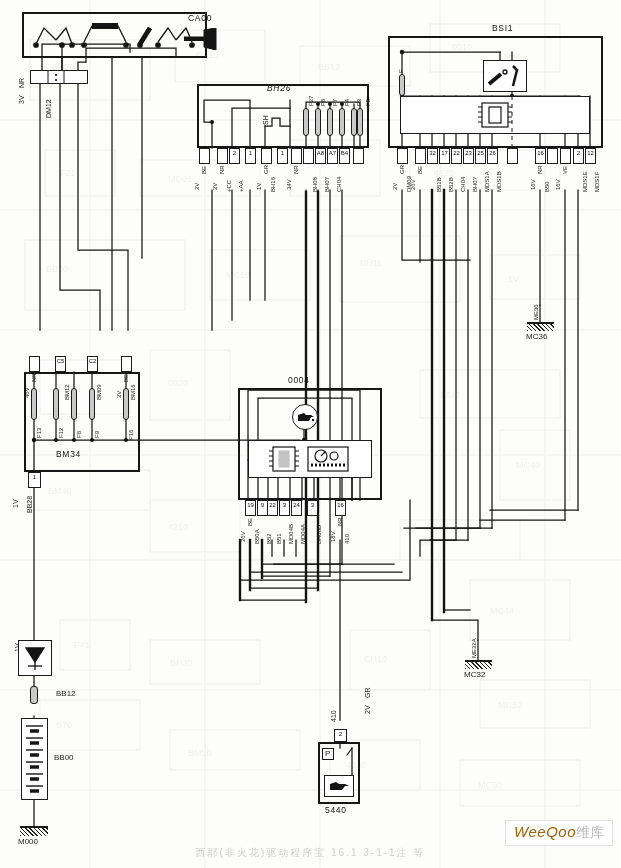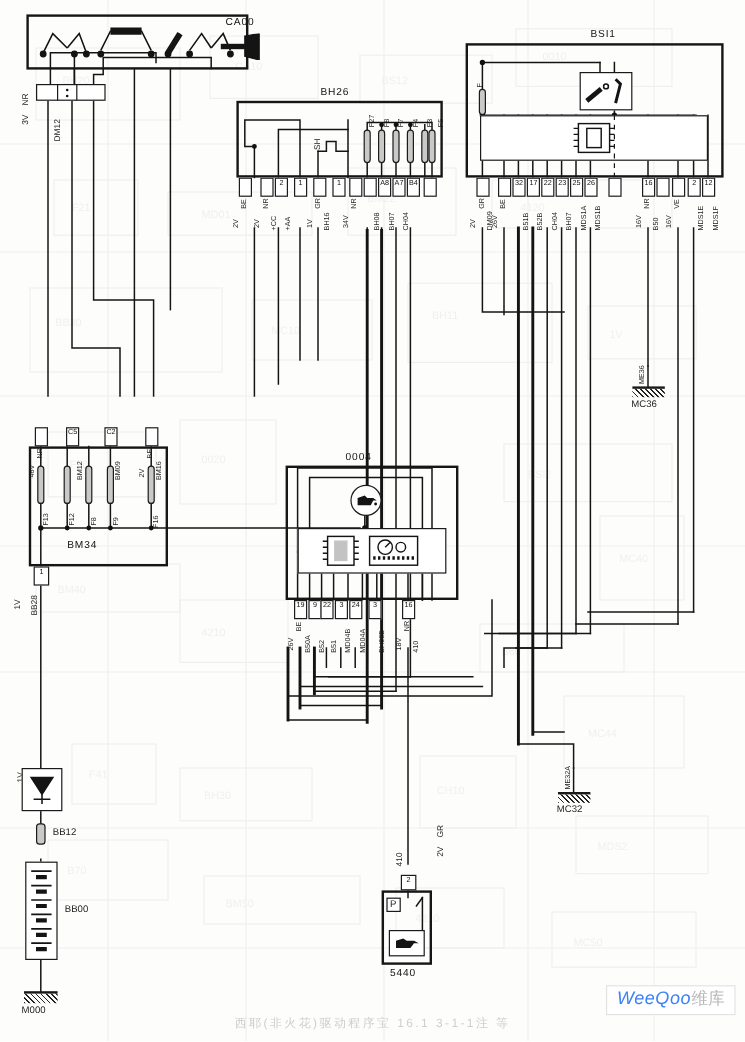--- a/index.html
+++ b/index.html
@@ -19,21 +19,21 @@
   .name{position:absolute;font-size:8.5px;line-height:9px;white-space:nowrap;letter-spacing:.7px;color:#141414;}
   .box{position:absolute;border:2px solid #161616;background:transparent;box-sizing:border-box;}
   .boxthin{position:absolute;border:1px solid #1a1a1a;background:#fff;box-sizing:border-box;}
   .pin{position:absolute;border:1px solid #1c1c1c;background:#fff;box-sizing:border-box;
        font-size:6px;line-height:1;text-align:center;color:#111;overflow:hidden;}
   .pin span{display:block;transform:translateY(1px);}
   .fuse{position:absolute;border:1px solid #1c1c1c;background:#c9c9c9;border-radius:3px;box-sizing:border-box;}
   .caption{position:absolute;width:100%;text-align:center;font-size:10px;color:#cfcfcf;letter-spacing:2px;}
   #wm{position:absolute;right:8px;bottom:22px;border:1px solid #e3e3e3;background:#fff;
       padding:2px 8px 3px 8px;font-size:15px;color:#bdbdbd;font-style:italic;letter-spacing:.5px;}
-  #wm b{color:#3b82f6;font-style:italic;font-weight:normal;text-align:center;}
+  #wm b{color:#a16207;font-style:italic;font-weight:normal;text-align:center;}
   #wm i{color:#b9b9b9;font-style:normal;font-size:14px;letter-spacing:0;text-align:center;}
   .gndhatch{position:absolute;background:
      repeating-linear-gradient(45deg,#222 0 1px,transparent 1px 3px);
      border-top:2px solid #1a1a1a;}
   .circ{position:absolute;border:1.5px solid #1a1a1a;border-radius:50%;background:#fff;box-sizing:border-box;}
 </style>
 </head>
 <body>
 
 <div id="stage">
@@ -294,21 +294,21 @@
       </g>
     <g fill="#111">
         <circle cx="26" cy="5" r="1.1"></circle>
         <circle cx="26" cy="10" r="1.1"></circle>
       </g>
   </svg>
   <div class="vlbl" style="left:18px;top:104px;">3V</div>
   <div class="vlbl" style="left:18px;top:88px;">NR</div>
   <div class="vlbl" style="left:45px;top:118px;">DM12</div>
 
-  <div class="name" style="left:267px;top:72px;">BH26</div>
+  <div class="name" style="left:267px;top:84px;font-style:italic;">BH26</div>
   <div class="box" style="left:197px;top:84px;width:172px;height:64px;"></div>
   <div class="vlbl" style="left:262px;top:125px;">SH</div>
 
   <div class="fuse" style="left:303px;top:108px;width:6px;height:28px;"></div>
   <div class="fuse" style="left:315px;top:108px;width:6px;height:28px;"></div>
   <div class="fuse" style="left:327px;top:108px;width:6px;height:28px;"></div>
   <div class="fuse" style="left:339px;top:108px;width:6px;height:28px;"></div>
   <div class="fuse" style="left:351px;top:108px;width:6px;height:28px;"></div>
   <div class="fuse" style="left:357px;top:108px;width:6px;height:28px;"></div>
   <div class="vlbl6" style="left:308px;top:106px;">F27</div>
@@ -505,21 +505,21 @@
   <div class="vlbl" style="left:27px;top:657px;">BB28</div>
   <div class="boxthin" style="left:18px;top:640px;width:34px;height:36px;"></div>
   <svg style="position:absolute;left:18px;top:640px;width:34px;height:36px;">
     <g stroke="#141414" fill="none" stroke-width="1.3">
       <path d="M8 8 L26 8 L17 22 Z" fill="#141414"></path>
       <path d="M17 22 V30"></path>
         <path d="M10 26 H24"></path>
     </g>
   </svg>
   <div class="fuse" style="left:30px;top:686px;width:8px;height:18px;"></div>
-  <div class="lbl" style="left:44px;top:690px;font-size:8px;">BB12</div>
+  <div class="lbl" style="left:56px;top:690px;font-size:8px;">BB12</div>
   <div class="boxthin" style="left:21px;top:718px;width:27px;height:82px;"></div>
   <svg style="position:absolute;left:21px;top:718px;width:27px;height:82px;">
     <g stroke="#141414" stroke-width="1.4">
       <path d="M5 8 H22"></path>
         <path d="M9 13 H18" stroke-width="3.5"></path>
       <path d="M5 20 H22"></path>
         <path d="M9 25 H18" stroke-width="3.5"></path>
       <path d="M5 32 H22"></path>
         <path d="M9 37 H18" stroke-width="3.5"></path>
       <path d="M5 44 H22"></path>

